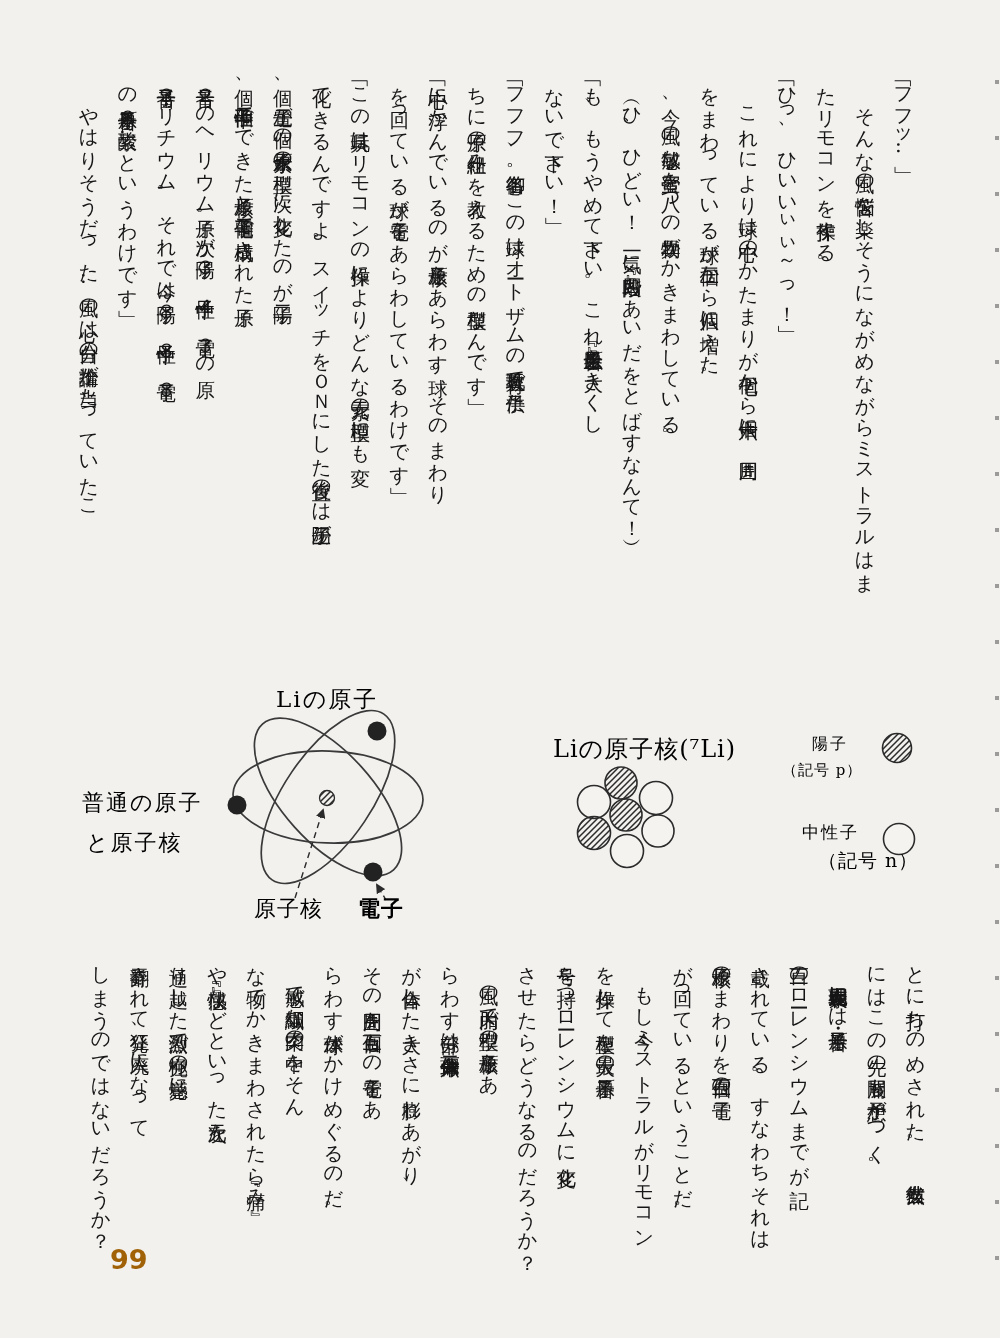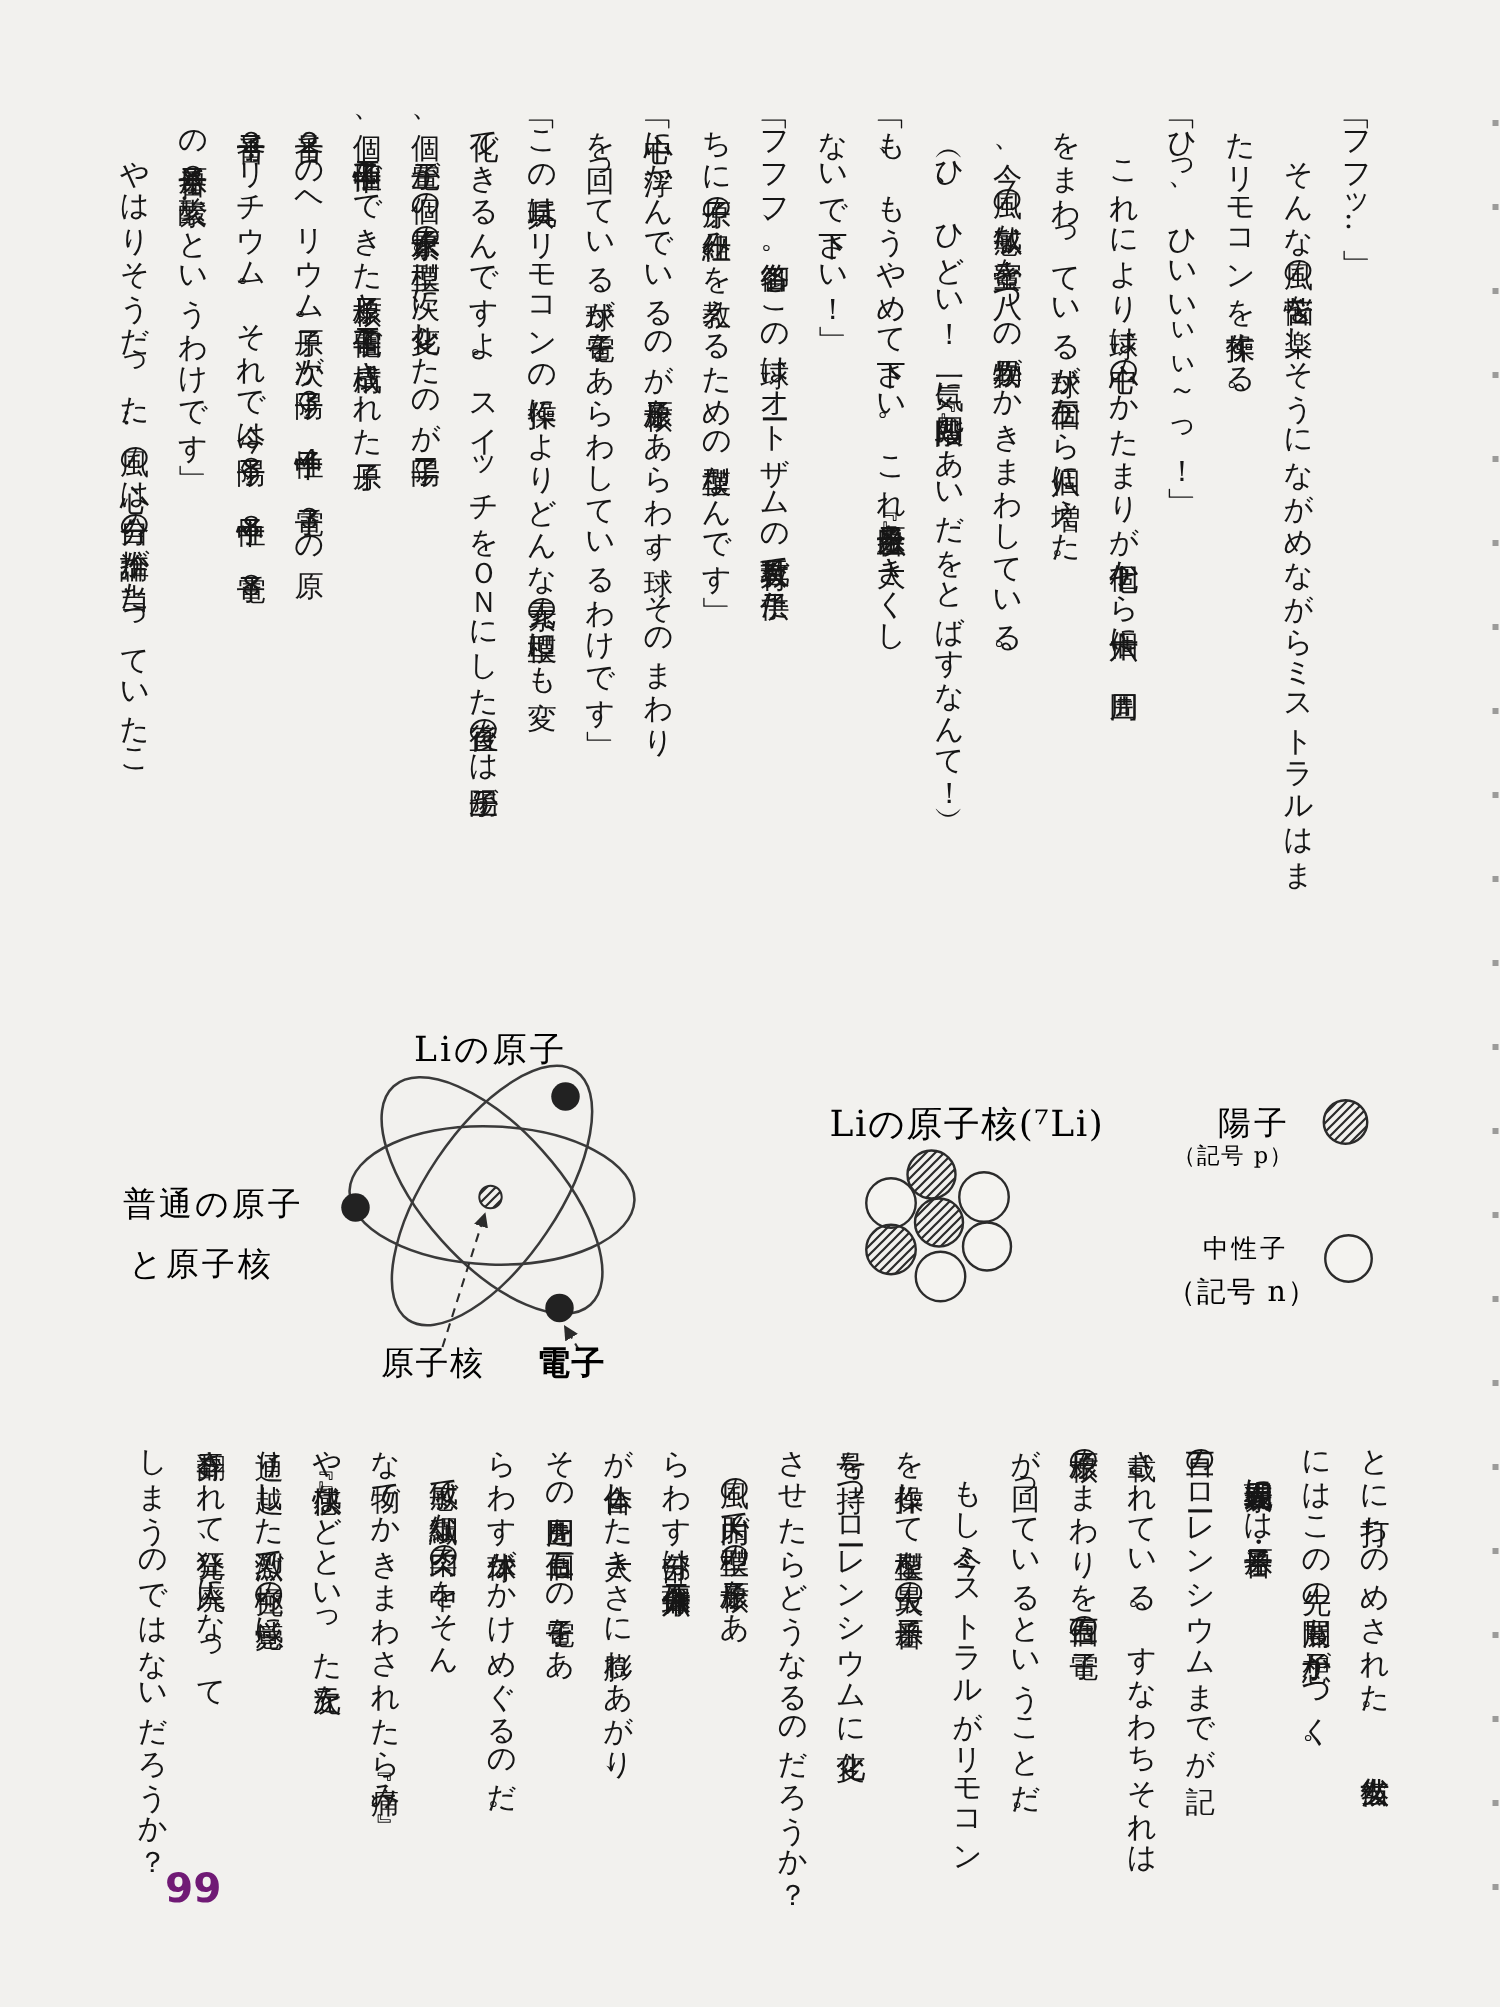--- a/index.html
+++ b/index.html
@@ -27,30 +27,30 @@
     font-family:"DejaVu Serif","Liberation Serif",serif;
     color:#000000;
     white-space:nowrap;
   }
   #atom-title{left:276px;top:684px;font-size:23px;letter-spacing:2px;}
   #side-label-1{left:82px;top:788px;font-size:22px;letter-spacing:2px;}
   #side-label-2{left:86px;top:828px;font-size:22px;letter-spacing:2px;}
   #nucleus-label{left:254px;top:894px;font-size:22px;letter-spacing:1px;}
   #electron-label{left:358px;top:894px;font-size:22px;letter-spacing:1px;font-weight:bold;}
   #cluster-title{left:553px;top:733px;font-size:24px;letter-spacing:1px;}
-  #legend-proton-label{left:812px;top:734px;font-size:22px;letter-spacing:2px;font-family:Liberation Mono, monospace;}
+  #legend-proton-label{left:812px;top:734px;font-size:16px;letter-spacing:2px;font-family:Liberation Mono, monospace;}
   #legend-proton-symbol{left:782px;top:761px;font-size:15px;letter-spacing:1px;}
   #legend-neutron-label{left:802px;top:821px;font-size:17px;letter-spacing:2px;}
-  #legend-neutron-symbol{left:778px;top:848px;font-size:19px;letter-spacing:1px;}
+  #legend-neutron-symbol{left:818px;top:848px;font-size:19px;letter-spacing:1px;}
   #top-text{top:74px;left:68px;width:854px;height:600px;}
   #bottom-text{top:953px;left:80px;width:854px;height:310px;}
   #page-number{
     position:absolute;left:110px;top:1244px;
     font-family:"DejaVu Sans","Liberation Sans",sans-serif;
-    font-weight:bold;font-size:27px;letter-spacing:0px;color:#701a75;
+    font-weight:bold;font-size:27px;letter-spacing:0px;color:#a16207;
   }
   #diagram-svg{position:absolute;left:0;top:660px;}
   #edge-artifacts{
     position:absolute;right:1px;top:28px;width:4px;height:1252px;
     background:repeating-linear-gradient(180deg,
       rgba(45,45,45,0) 0px, rgba(45,45,45,0) 52px,
       rgba(45,45,45,0.55) 52px, rgba(45,45,45,0.55) 56px);
     opacity:.8;
   }
 </style>

